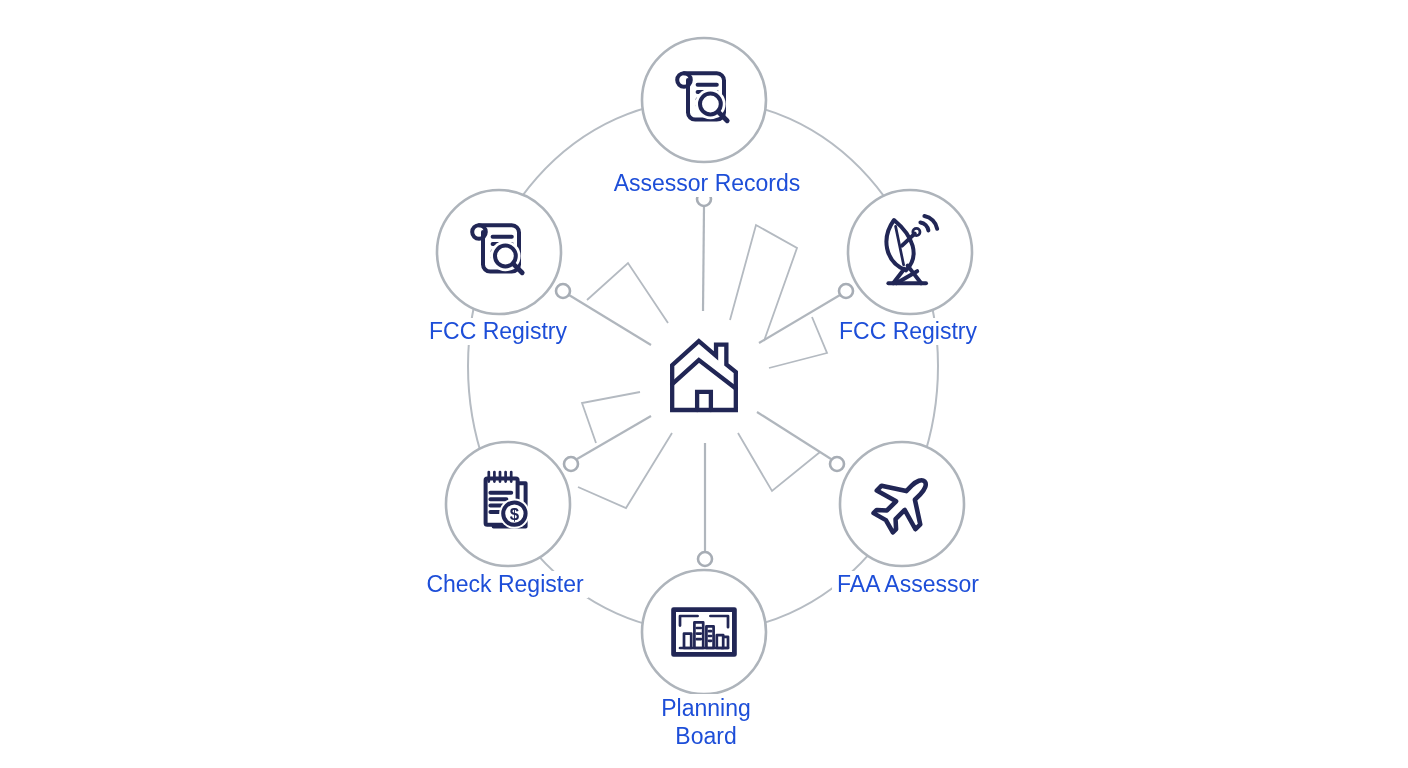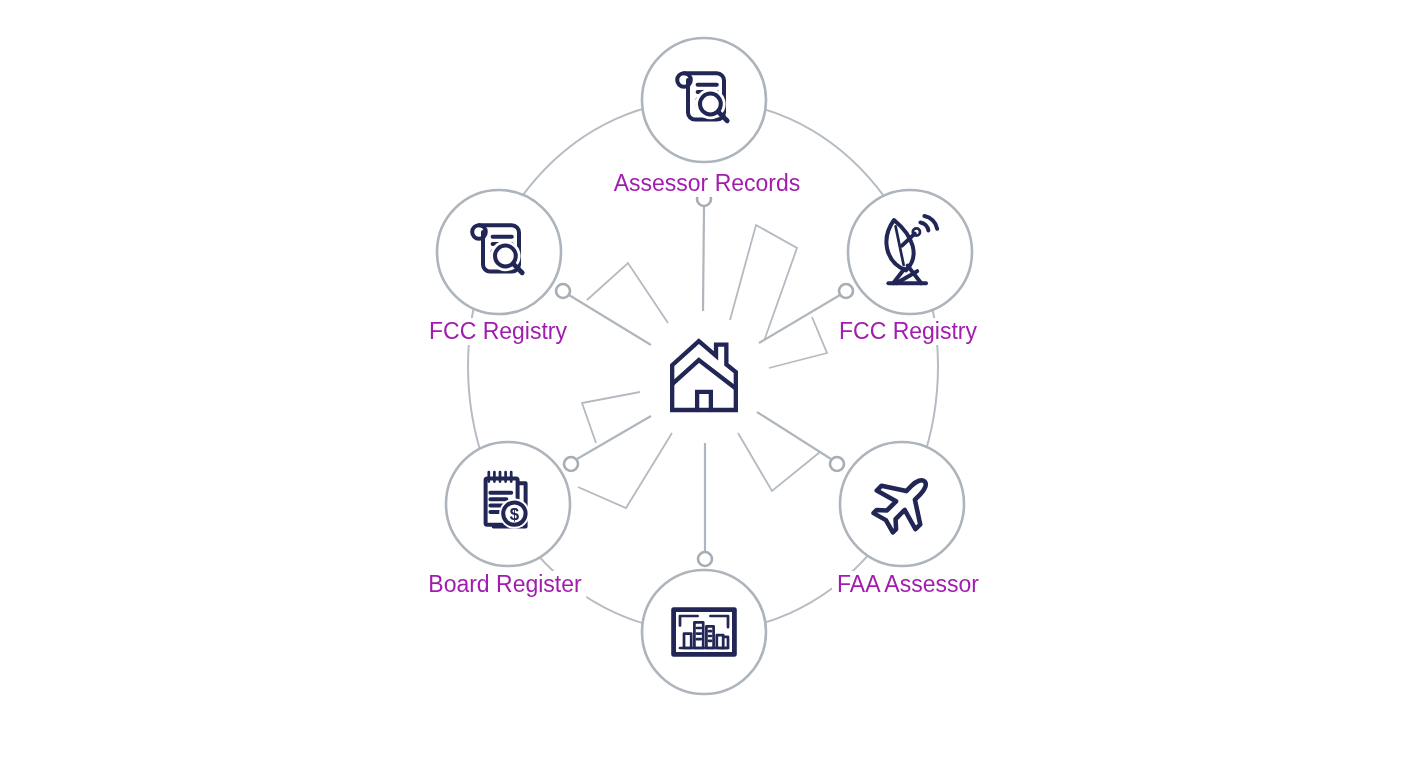--- a/index.html
+++ b/index.html
@@ -62,21 +62,21 @@
     font-family: "Liberation Sans", sans-serif;
     font-size: 21px;
     font-weight: bold;
     text-anchor: middle;
   }
   .node-label {
     position: absolute;
     transform: translateX(-50%);
     font-size: 23px;
     line-height: 27px;
-    color: #a21caf;
+    color: #1d4ed8;
     background: #ffffff;
     padding: 0 5px;
     white-space: nowrap;
     text-align: center;
   }
   .node-label .label-line { display: block; line-height: 28px; }
 </style>
 </head>
 <body>
 
@@ -194,18 +194,22 @@
     </svg>
 
   </svg>
 
   <div class="node-label" style="left:707px; top:170px;">Assessor Records</div>
 
   <div class="node-label" style="left:498px; top:318px;">FCC Registry</div>
 
   <div class="node-label" style="left:908px; top:318px;">FCC Registry</div>
 
-  <div class="node-label" style="left:505px; top:571px;">Board Register</div>
+  <div class="node-label" style="left:505px; top:571px;">Check Register</div>
 
   <div class="node-label" style="left:908px; top:571px;">FAA Assessor</div>
 
+  <div class="node-label" style="left:706px; top:694px;">
+    <span class="label-line">Planning</span>
+    <span class="label-line">Board</span>
+  </div>
 
 </div>
 
 </body></html>

